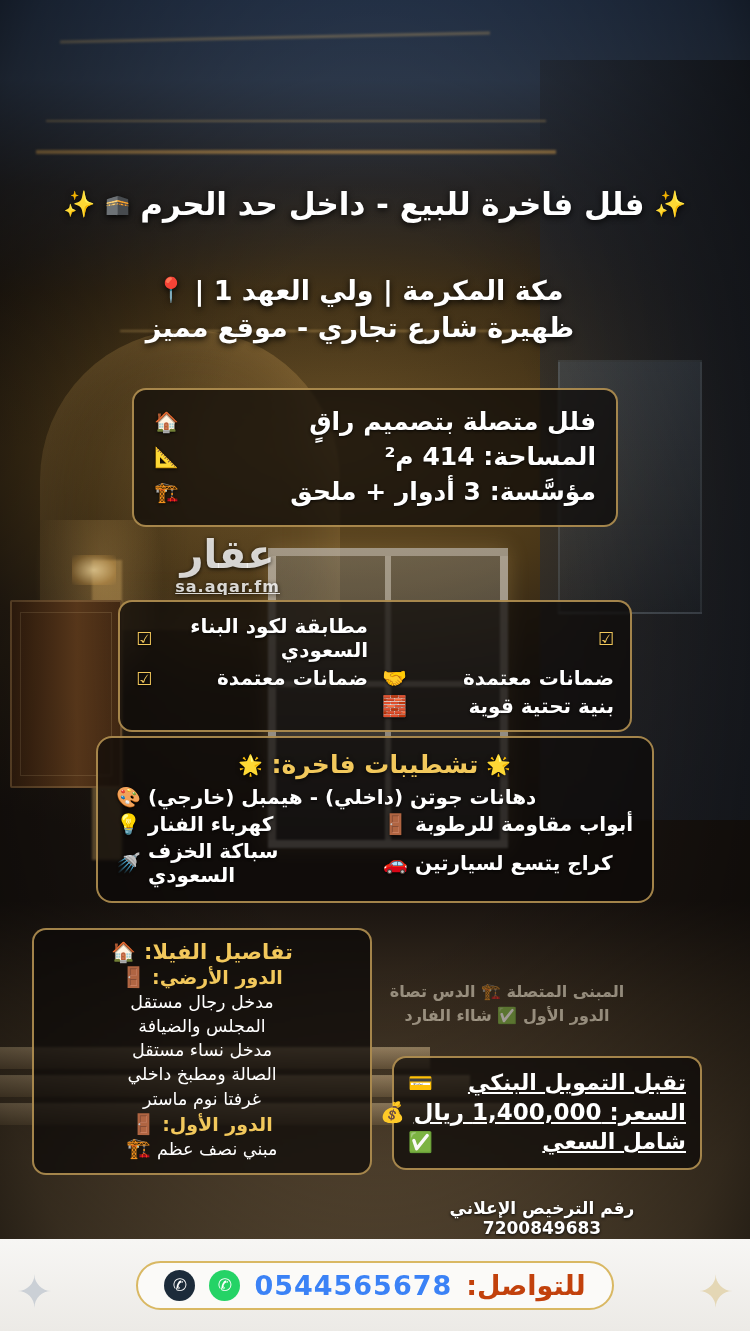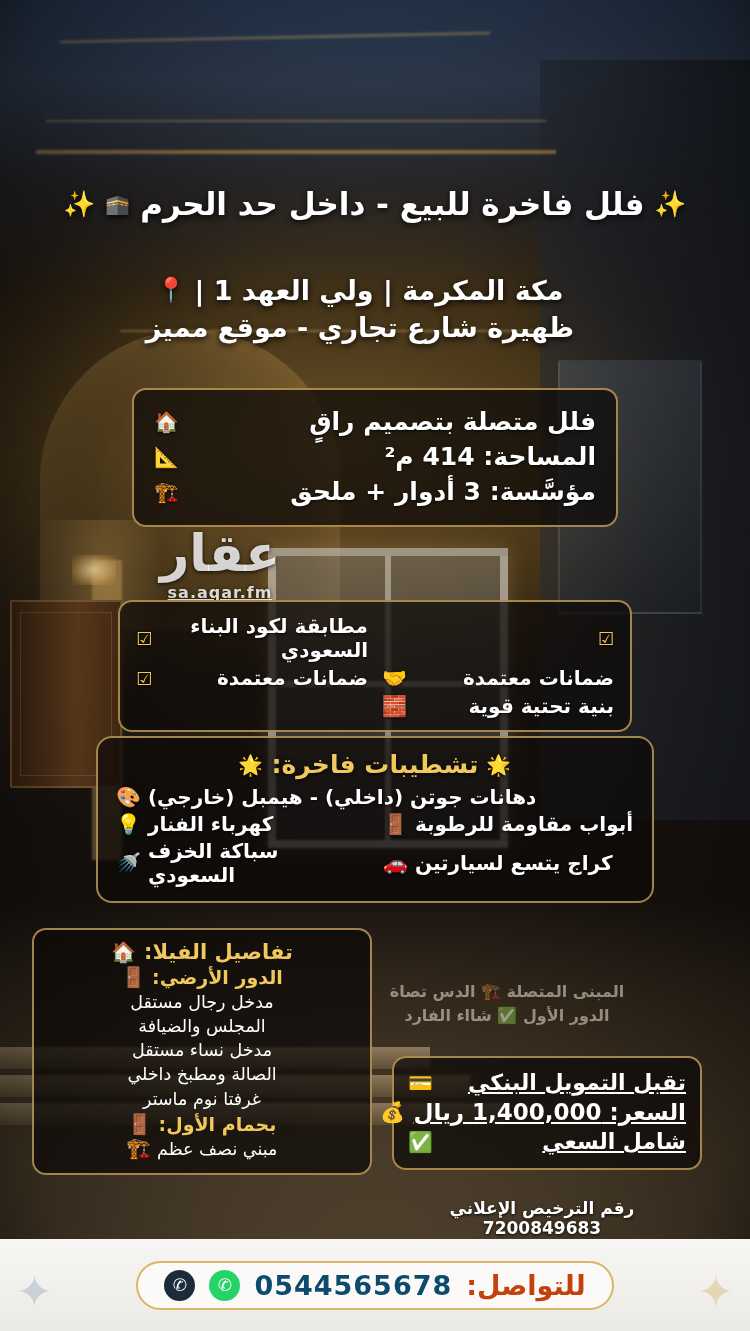--- a/index.html
+++ b/index.html
@@ -155,21 +155,21 @@
     padding: 3px 0; color: #fff; text-shadow: 0 1px 3px rgba(0,0,0,0.8);
   }
   .specs .rowline .txt { flex: 1; text-align: right; }
 
   
   .watermark {
     position: absolute; right: 470px; top: 524px; text-align: center;
     color: rgba(255,255,255,0.82); font-weight: bold;
     text-shadow: 0 1px 4px rgba(0,0,0,0.8);
   }
-  .watermark .wm-logo { font-size: 51px; letter-spacing: 2px; }
+  .watermark .wm-logo { font-size: 40px; letter-spacing: 2px; margin-top: 7px; }
   .watermark .wm-sub { font-size: 16px; letter-spacing: 1px; text-decoration: underline; }
 
   
   .features {
     top: 600px; right: 118px; left: 118px; padding: 12px 16px;
     border-radius: 14px;
   }
   .feat-grid {
     display: grid; grid-template-columns: 1fr 1fr; gap: 4px 14px;
   }
@@ -248,21 +248,21 @@
     position: absolute; left: 0; right: 0; bottom: 0; height: 92px;
     background: linear-gradient(to bottom, #f7f6f4, #eceae6);
     display: flex; align-items: center; justify-content: center;
   }
   .contact-pill {
     display: flex; align-items: center; gap: 14px;
     border: 2px solid #d9b863; border-radius: 30px;
     padding: 7px 26px; background: #fbfaf8;
   }
   .contact-pill .label { font-size: 27px; font-weight: bold; color: #c2410c; }
-  .contact-pill .num { font-size: 27px; font-weight: bold; color: #0c4a6e; letter-spacing: 1px; }
+  .contact-pill .num { font-size: 27px; font-weight: bold; color: #3b82f6; letter-spacing: 1px; }
   .circ {
     width: 31px; height: 31px; border-radius: 50%;
     display: flex; align-items: center; justify-content: center;
     color: #fff; font-size: 17px;
   }
   .circ.wa { background: #25d366; }
   .circ.ph { background: #1c2b3a; }
   .corner-orn {
     position: absolute; bottom: 14px; font-size: 44px; color: #e0cfa3; opacity: .75;
   }
@@ -395,21 +395,21 @@
     <div class="sub">
       <span>الدور الأرضي:</span>
       <span class="ico">🚪</span>
     </div>
     <div class="item">مدخل رجال مستقل</div>
     <div class="item">المجلس والضيافة</div>
     <div class="item">مدخل نساء مستقل</div>
     <div class="item">الصالة ومطبخ داخلي</div>
     <div class="item">غرفتا نوم ماستر</div>
     <div class="sub">
-      <span>بحمام الأول:</span>
+      <span>الدور الأول:</span>
       <span class="ico">🚪</span>
     </div>
     <div class="item">
       <span>مبني نصف عظم</span>
       <span class="ico">🏗️</span>
     </div>
   </div>
 
   <div class="faded">
     <div class="fl">المبنى المتصلة 🏗️ الدس تصاة</div>

